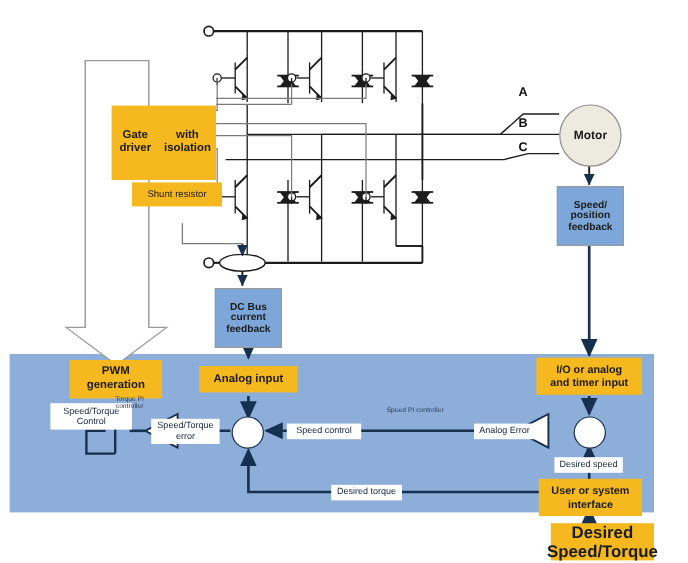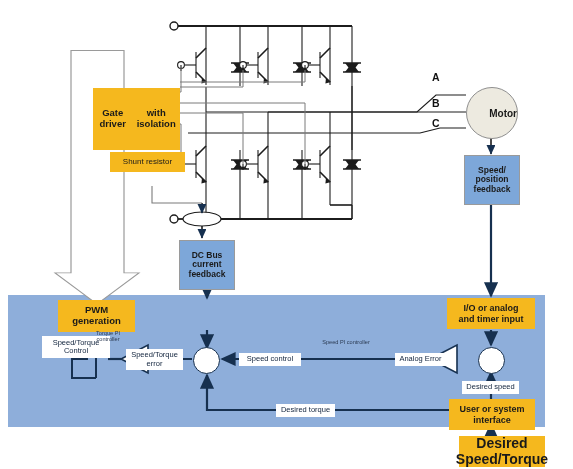--- a/index.html
+++ b/index.html
@@ -269,21 +269,21 @@
 
   <div class="box box-amber" style="left:93px;top:88px;width:87px;height:62px;font-size:9.5px;flex-direction:row;">
     <span>Gate driver</span>
     <span>with isolation</span>
   </div>
 
   <div class="box box-amber" style="left:110px;top:152px;width:75px;height:20px;font-size:8px;font-weight:normal;">
     <span>Shunt resistor</span>
   </div>
 
-  <div class="motor-circle" style="left:466px;top:87px;width:50px;height:50px;font-size:10px;justify-content:flex-end;">
+  <div class="motor-circle" style="left:466px;top:87px;width:50px;height:50px;font-size:10px;">
     <span>Motor</span>
   </div>
 
   <div class="lbl lbl-bold" style="left:432px;top:72px;font-size:10.5px;">A</div>
   <div class="lbl lbl-bold" style="left:432px;top:98px;font-size:10.5px;">B</div>
   <div class="lbl lbl-bold" style="left:432px;top:118px;font-size:10.5px;">C</div>
 
   <div class="box box-blue" style="left:464px;top:155px;width:56px;height:50px;font-size:8.5px;flex-direction:column;">
     <span>Speed/</span>
     <span>position</span>
@@ -294,20 +294,23 @@
     <span>DC Bus</span>
     <span>current</span>
     <span>feedback</span>
   </div>
 
   <div class="box box-amber" style="left:58px;top:300px;width:77px;height:32px;font-size:9.5px;flex-direction:column;">
     <span>PWM</span>
     <span>generation</span>
   </div>
 
+  <div class="box box-amber" style="left:166px;top:305px;width:82px;height:22px;font-size:9.5px;">
+    <span>Analog input</span>
+  </div>
 
   <div class="box box-amber" style="left:447px;top:298px;width:88px;height:31px;font-size:9px;flex-direction:column;">
     <span>I/O or analog</span>
     <span>and timer input</span>
   </div>
 
   <div class="box box-amber" style="left:449px;top:399px;width:86px;height:31px;font-size:9px;flex-direction:column;">
     <span>User or system</span>
     <span>interface</span>
   </div>

